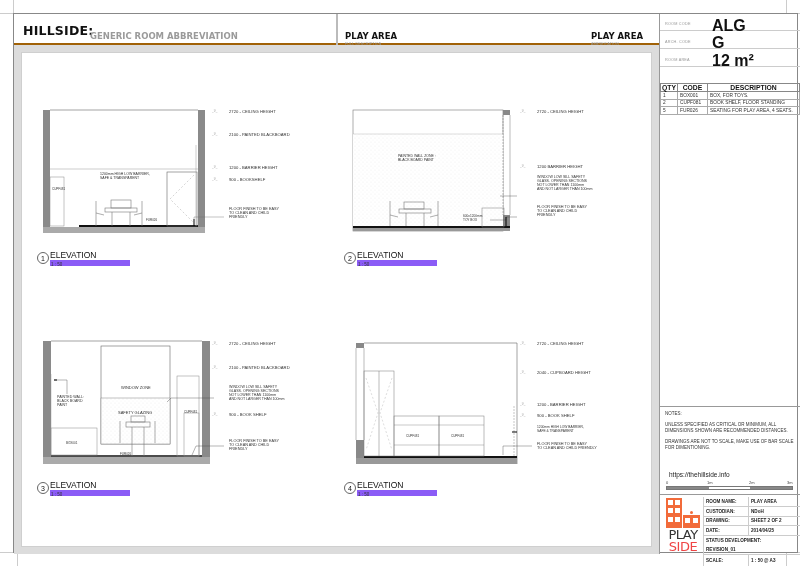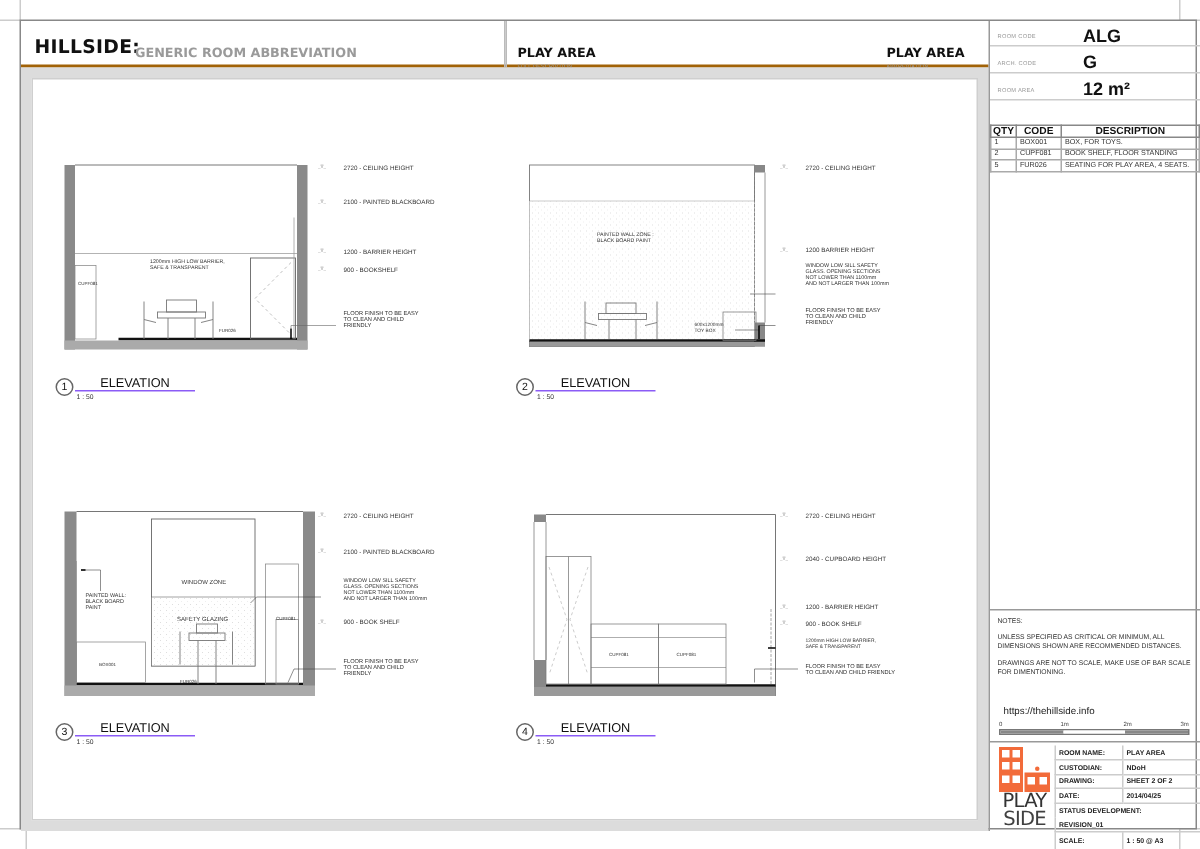--- a/index.html
+++ b/index.html
@@ -25,21 +25,21 @@
   .abbr-lbl { position: absolute; left: 577px; top: 28px; font-size: 3.5px; color: #999; letter-spacing: 0.2px; }
 
   
   .draw-outer { position: absolute; left: 0; top: 31px; width: 645px; height: 509px; background: #dcdcdc; }
   .draw-inner { position: absolute; left: 7px; top: 7px; width: 631px; height: 495px; background: #fff; border: 1px solid #cfcfcf; }
 
   
   .rp { position: absolute; left: 645px; top: 0; width: 140px; height: 540px; border-left: 1px solid #999; }
   .rp-row { position: absolute; left: 0; width: 140px; border-bottom: 1px solid #ccc; }
   .rp-lbl { position: absolute; left: 5px; font-size: 3.8px; color: #999; letter-spacing: 0.2px; }
-  .rp-val { position: absolute; left: 62px; font-weight: bold; font-size: 12px; }
+  .rp-val { position: absolute; left: 52px; font-weight: bold; font-size: 16px; }
   .legend-title { position: absolute; left: 0; width: 140px; text-align: center; font-weight: bold; font-size: 9px; }
   .lg-table { position: absolute; left: 0; top: 80px; width: 140px; border-collapse: collapse; }
   .lg-table th { font-size: 6.8px; font-weight: bold; border: 1px solid #888; padding: 0 1px; text-align: center; }
   .lg-table td { font-size: 4.8px; border: 1px solid #aaa; padding: 0.5px 2px; vertical-align: top; color: #333; line-height: 5.5px; }
 
   .notes { position: absolute; left: 5px; top: 397px; width: 130px; font-size: 4.5px; color: #333; line-height: 6px; }
   .notes p { margin-bottom: 5px; }
   .url { position: absolute; left: 9px; top: 457px; font-size: 6.5px; color: #222; }
   .sb-labels { position: absolute; left: 5px; top: 466px; width: 130px; height: 6px; font-size: 4px; color: #444; }
   .sb-labels span { position: absolute; top: 0; }
@@ -51,21 +51,21 @@
   .logo-txt { position: absolute; left: 0; width: 36px; text-align: center; font-family: "DejaVu Sans", sans-serif; font-size: 13px; line-height: 12px; letter-spacing: -0.5px; }
 
   .info { position: absolute; left: 43px; top: 483px; width: 97px; border-collapse: collapse; }
   .info td { font-size: 4.6px; font-weight: bold; border-bottom: 1px solid #ccc; border-left: 1px solid #ccc; padding: 0 2px; height: 9.5px; color: #222; }
 
   
   .elev { position: absolute; }
   .elev svg text { font-family: "Liberation Sans", sans-serif; }
   .elev-title { position: absolute; display: flex; align-items: flex-start; }
   .elev-num { width: 12px; height: 12px; border: 1px solid #666; border-radius: 50%; font-size: 7px; text-align: center; line-height: 11px; margin-top: 2px; }
-  .elev-name { font-size: 8.5px; margin-left: 1px; border-bottom: 1px solid #8b5cf6; width: 80px; padding-bottom: 0; text-align: center; }
+  .elev-name { font-size: 8.5px; margin-left: 1px; border-bottom: 6px solid #8b5cf6; width: 80px; padding-bottom: 0; }
   .elev-scale { position: absolute; left: 14px; top: 12px; font-size: 4.5px; color: #333; }
 </style>
 </head>
 <body>
 
 <div class="corner-tl"></div>
 <div class="corner-tr"></div>
 <div class="corner-bl"></div>
 <div class="corner-br"></div>
 
@@ -363,21 +363,21 @@
         <rect x="2" y="10" width="5" height="5" fill="#fff"></rect>
           <rect x="9" y="10" width="5" height="5" fill="#fff"></rect>
         <rect x="2" y="19" width="5" height="5" fill="#fff"></rect>
           <rect x="9" y="19" width="5" height="5" fill="#fff"></rect>
         <rect x="17" y="17" width="17" height="13" fill="#f26b3a"></rect>
         <rect x="19" y="20" width="5" height="5" fill="#fff"></rect>
           <rect x="27" y="20" width="5" height="5" fill="#fff"></rect>
         <circle cx="25.5" cy="14.5" r="1.5" fill="#f26b3a"></circle>
       </svg>
       <div class="logo-txt" style="top:32px; color:#333;">PLAY</div>
-      <div class="logo-txt" style="top:44px; color:#404040;">SIDE</div>
+      <div class="logo-txt" style="top:44px; color:#ef4444;">SIDE</div>
     </div>
 
     <table class="info">
       <tbody>
           <tr>
         <td style="width:45px;">ROOM NAME:</td>
         <td>PLAY AREA</td>
       </tr>
       <tr>
         <td>CUSTODIAN:</td>

